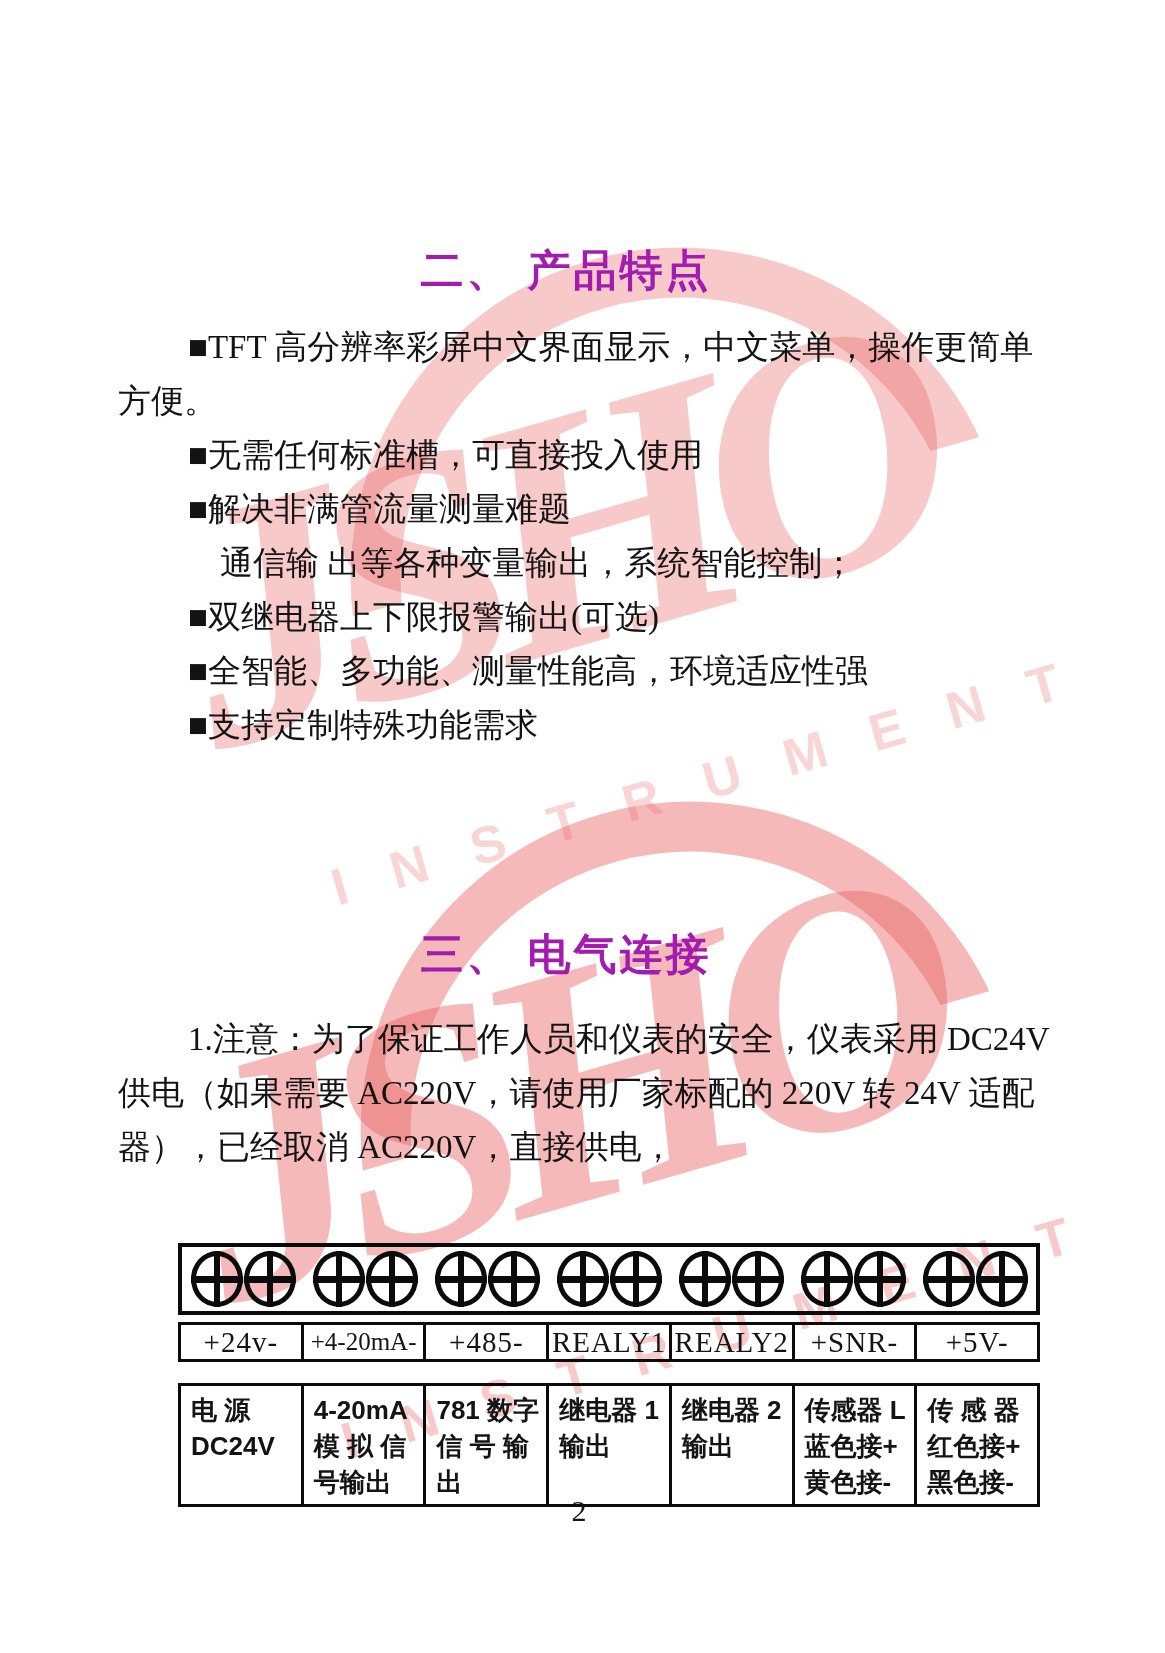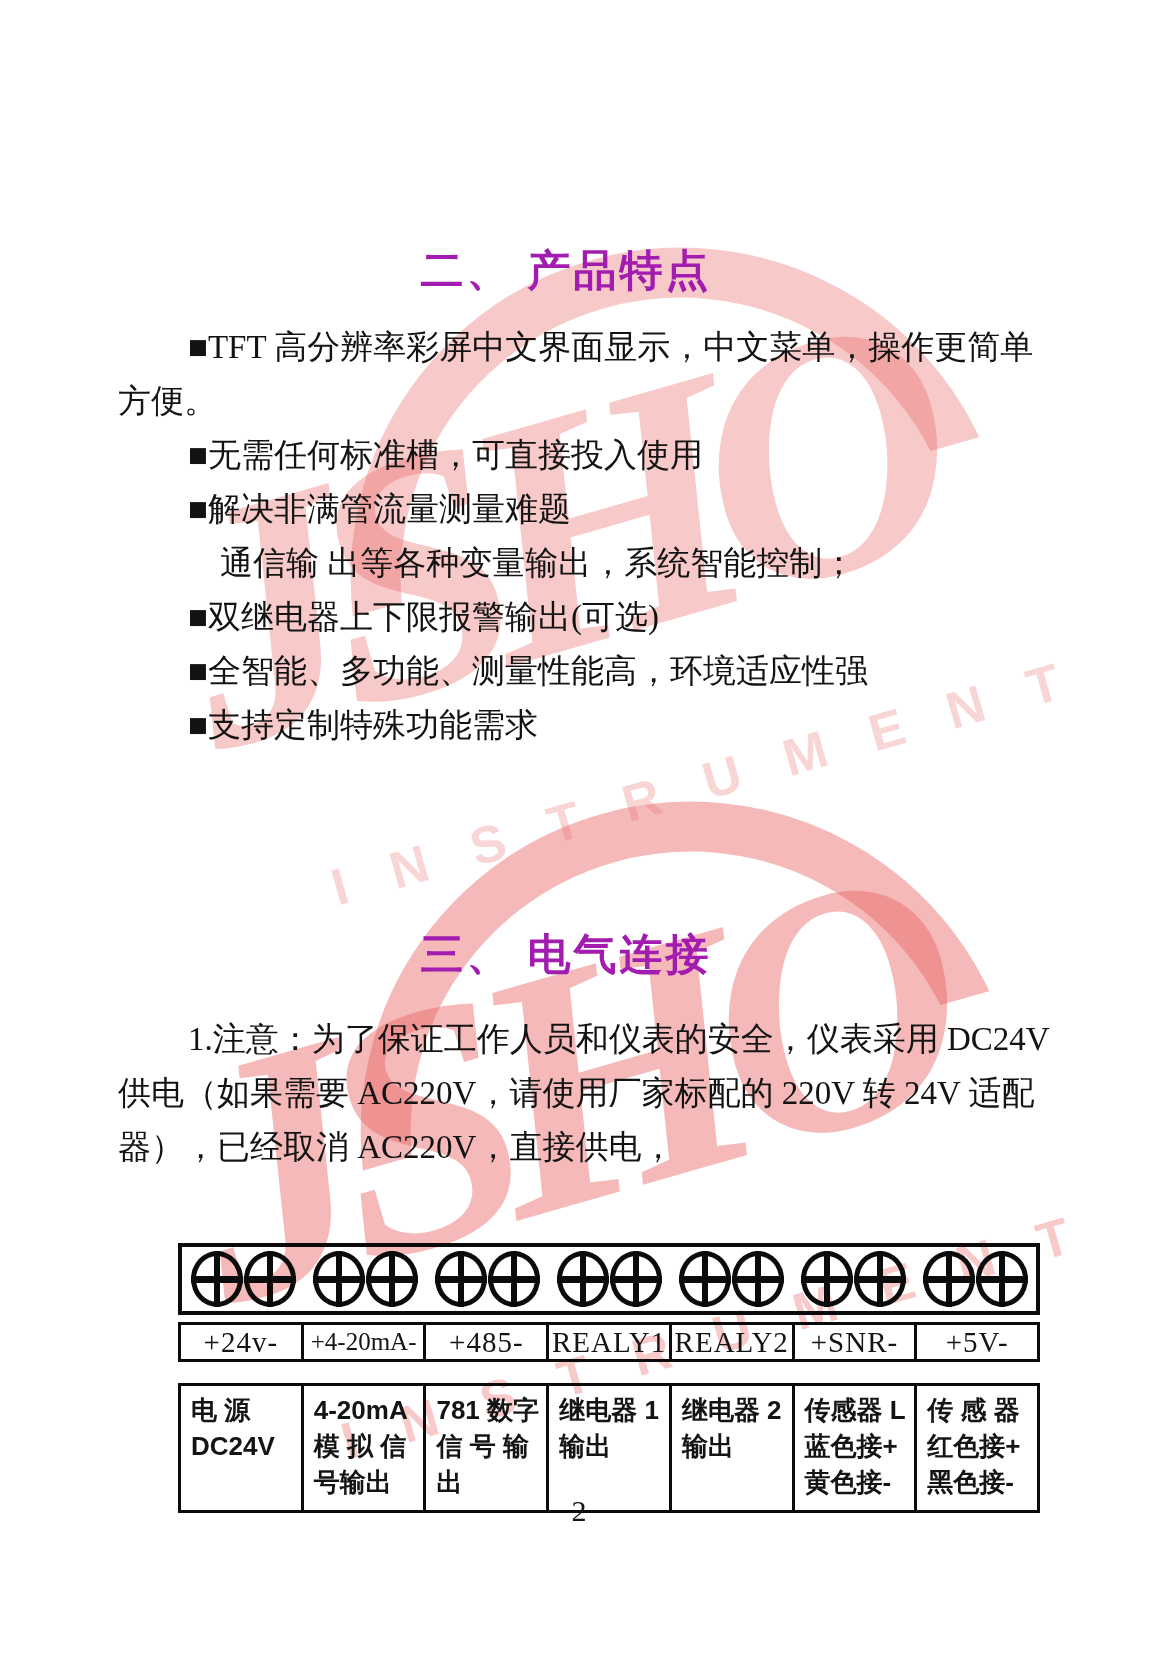--- a/index.html
+++ b/index.html
@@ -70,21 +70,21 @@
     flex:1;border:3px solid #0b0b0b;margin-left:-3px;height:40px;
     box-sizing:border-box;line-height:34px;text-align:center;
     font-family:"Liberation Serif",serif;font-size:29px;letter-spacing:1px;
     white-space:nowrap;overflow:hidden;
   }
   .label-cell:first-child{margin-left:0;}
   .label-cell:nth-child(2){font-size:25px;letter-spacing:0;}
   .desc-row{display:flex;margin-top:21px;}
   .desc-cell{
     flex:1;border:3px solid #0b0b0b;margin-left:-3px;min-height:113px;
-    box-sizing:border-box;padding:6px 4px 10px 10px;
+    box-sizing:border-box;padding:6px 4px 4px 10px;
     font-family:"Liberation Sans",sans-serif;font-weight:bold;font-size:26px;
   }
   .desc-cell:first-child{margin-left:0;}
   .desc-line{line-height:36px;white-space:nowrap;}
   
   #page-num{
     position:absolute;top:1494px;left:118px;width:922px;text-align:center;
     font-size:30px;z-index:2;
   }
 </style>

